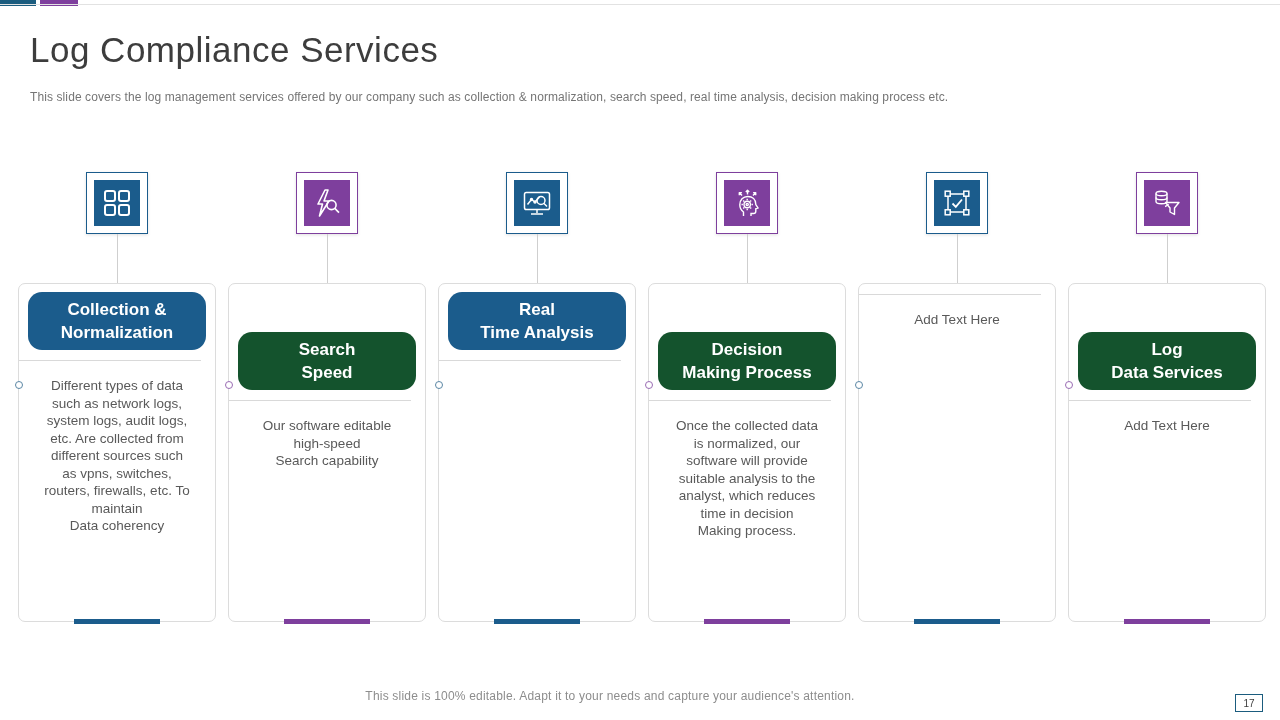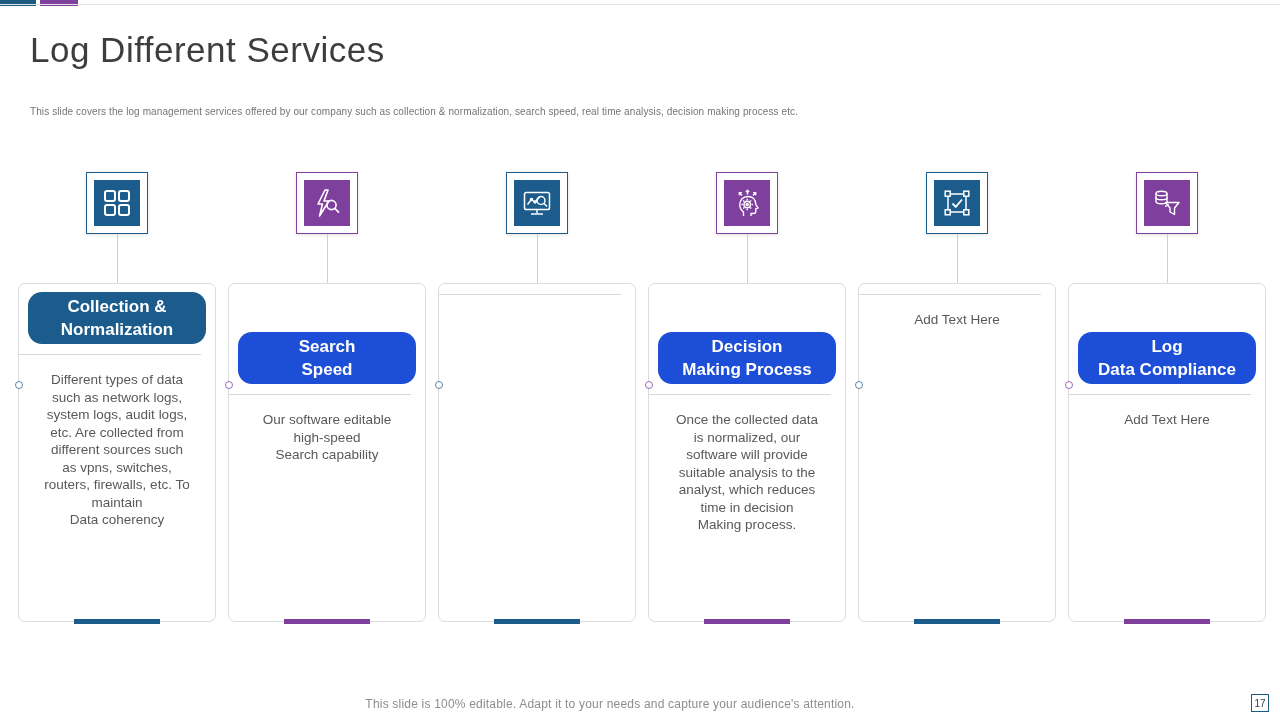--- a/index.html
+++ b/index.html
@@ -13,22 +13,22 @@
   .top-hairline { position: absolute; top: 4px; left: 0; width: 1280px; height: 1px; background: #e2e2e2; }
   .top-teal    { position: absolute; top: 0; left: 0;  width: 36px; height: 6px; background: #1b5c7e; }
   .top-purple  { position: absolute; top: 0; left: 40px; width: 38px; height: 6px; background: #7e3f9d; }
 
   .slide-title {
     position: absolute; left: 30px; top: 30px;
     font-size: 35px; font-weight: 400; letter-spacing: 0.5px;
     color: #3d3d3d;
   }
   .slide-subtitle {
-    position: absolute; left: 30px; top: 106px;
-    font-size: 10px; color: #757575; letter-spacing: 0.1px;
+    position: absolute; left: 30px; top: 90px;
+    font-size: 12px; color: #757575; letter-spacing: 0.1px;
   }
 
   .columns {
     position: absolute; left: 18px; top: 172px;
     display: flex; gap: 12px;
   }
   .col { width: 198px; display: flex; flex-direction: column; align-items: center; }
 
   .icon-box {
     width: 62px; height: 62px; background: #fff;
@@ -45,27 +45,27 @@
   .purple .icon-fill { background: #7e3f9d; }
 
   .connector { width: 1px; height: 49px; background: #cfcfcf; }
 
   .card {
     position: relative; width: 198px; height: 339px;
     border: 1px solid #dcdcdc; border-radius: 7px;
     background: #fff;
   }
   .card-header {
-    margin: 8px 9px 0 9px; height: 52px; border-radius: 14px;
+    margin: 8px 9px 0 9px; height: 58px; border-radius: 14px;
     display: flex; align-items: center; justify-content: center;
     text-align: center; color: #fff; font-weight: bold;
     font-size: 17px; line-height: 23px; white-space: pre-line;
   }
   .blue   .card-header { background: #1b5c8c; }
-  .purple .card-header { background: #1d4ed8; margin-top: 48px; }
+  .purple .card-header { background: #14532d; margin-top: 48px; }
 
   .header-rule { margin-top: 10px; margin-right: 14px; height: 1px; background: #d9d9d9; }
 
   .node-circle {
     position: absolute; left: -4.5px; top 97px; top: 97px;
     width: 8px; height: 8px; border-radius: 50%; background: #fff;
   }
   .blue   .node-circle { border: 1.5px solid #5b87a5; }
   .purple .node-circle { border: 1.5px solid #9a6cb4; }
 
@@ -75,39 +75,39 @@
     text-align: center; white-space: pre-line;
   }
   .card-bar {
     position: absolute; bottom: -3px; left: 50%; transform: translateX(-50%);
     width: 86px; height: 5px;
   }
   .blue   .card-bar { background: #1b5c8c; }
   .purple .card-bar { background: #7e3f9d; }
 
   .footer-note {
-    position: absolute; left: 0; bottom: 9px; width: 1220px;
+    position: absolute; left: 0; bottom: 17px; width: 1220px;
     text-align: center; font-size: 12px; color: #8d8d8d; letter-spacing: 0.2px;
   }
   .page-box {
-    position: absolute; right: 11px; bottom: 8px;
-    width: 18px; height: 18px; border: 1px solid #1b5c7e;
+    position: absolute; right: 17px; bottom: 8px;
+    width: 28px; height: 18px; border: 1px solid #1b5c7e;
     display: flex; align-items: center; justify-content: center;
     font-size: 10px; color: #3d3d3d; background: #fff;
   }
   svg.glyph { display: block; }
 </style>
 </head>
 <body>
 
 <div class="top-teal"></div>
 <div class="top-purple"></div>
 <div class="top-hairline"></div>
 
-<h1 class="slide-title">Log Different Services</h1>
+<h1 class="slide-title">Log Compliance Services</h1>
 <div class="slide-subtitle">This slide covers the log management services offered by our company such as collection &amp; normalization, search speed, real time analysis, decision making process etc.</div>
 
 <div class="columns">
 
   <div class="col blue">
     <div class="icon-box">
       <div class="icon-fill">
         <svg class="glyph" width="30" height="30" viewBox="0 0 30 30" fill="none" stroke="#ffffff" stroke-width="2">
           <rect x="3" y="3" width="10" height="10" rx="2"></rect>
           <rect x="17" y="3" width="10" height="10" rx="2"></rect>
@@ -168,20 +168,22 @@
           <polyline points="5.5,16.5 9.5,11.5 13,14 17.5,9"></polyline>
           <circle cx="9.5" cy="11.5" r="1"></circle>
           <circle cx="13" cy="14" r="1"></circle>
           <circle cx="19" cy="12.5" r="4"></circle>
           <line x1="21.8" y1="15.3" x2="25" y2="18.5"></line>
         </svg>
       </div>
     </div>
     <div class="connector"></div>
     <div class="card">
+      <div class="card-header">Real
+Time Analysis</div>
       <div class="header-rule"></div>
       <div class="node-circle"></div>
       <div class="card-bar"></div>
     </div>
   </div>
 
   <div class="col purple">
     <div class="icon-box">
       <div class="icon-fill">
         <svg class="glyph" width="30" height="30" viewBox="0 0 30 30" fill="none" stroke="#ffffff" stroke-width="1.4">
@@ -242,21 +244,21 @@
           <path d="M4 5.5 L4 13.5 C4 14.7 6.5 15.7 9.5 15.7 C12.5 15.7 15 14.7 15 13.5 L15 5.5"></path>
           <path d="M4 9.5 C4 10.7 6.5 11.7 9.5 11.7 C12.5 11.7 15 10.7 15 9.5"></path>
           <path d="M13.5 14.5 L27 14.5 L22.5 20 L22.5 26.5 L18 24 L18 20 Z" stroke-linejoin="round"></path>
           <path d="M13 18.5 C15 18 16 17 16.5 16"></path>
         </svg>
       </div>
     </div>
     <div class="connector"></div>
     <div class="card">
       <div class="card-header">Log
-Data Compliance</div>
+Data Services</div>
       <div class="header-rule"></div>
       <div class="node-circle"></div>
       <div class="card-body">Add Text Here</div>
       <div class="card-bar"></div>
     </div>
   </div>
 
 </div>
 
 <div class="footer-note">This slide is 100% editable. Adapt it to your needs and capture your audience's attention.</div>

